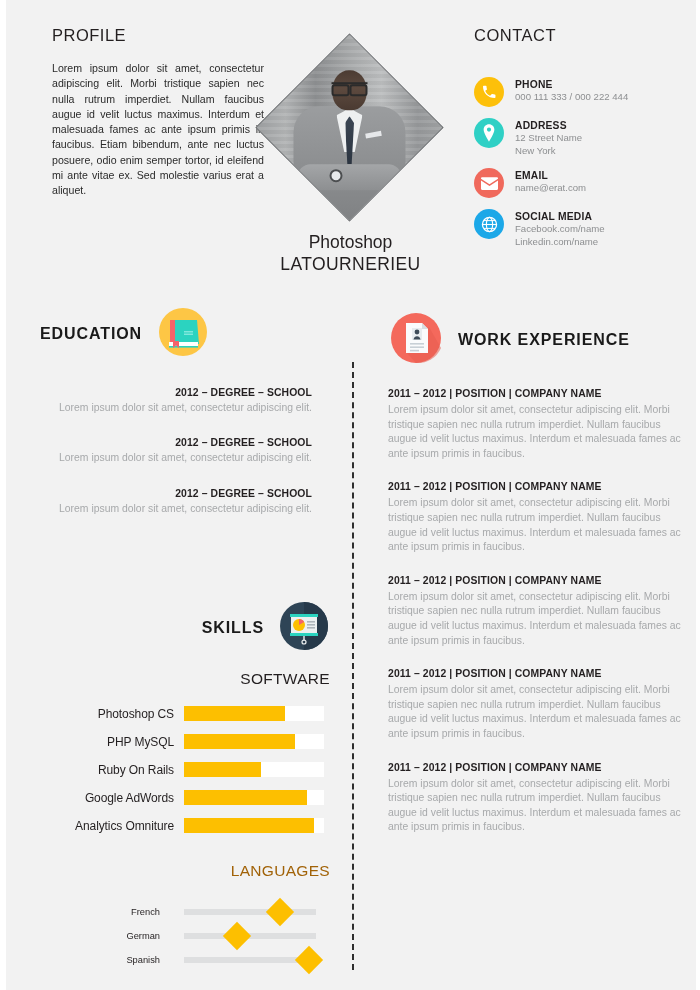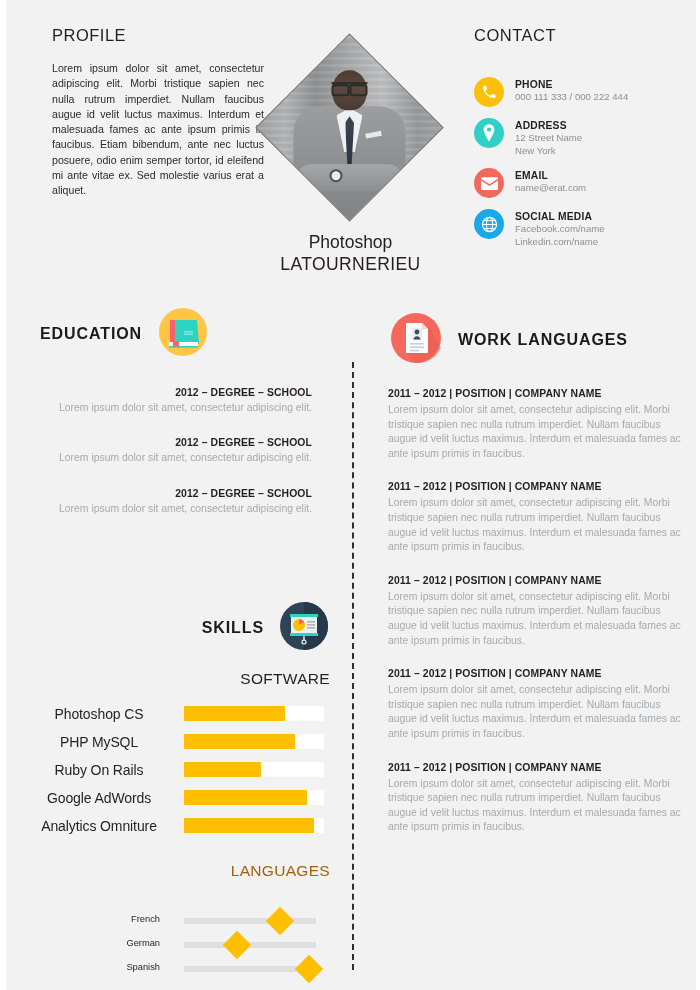--- a/index.html
+++ b/index.html
@@ -175,35 +175,35 @@
     position: absolute; left: 40px; top: 600px; width: 290px;
     display: flex; align-items: center; justify-content: flex-end;
   }
   .software-title {
     position: absolute; left: 24px; top: 670px; width: 306px;
     text-align: right; font-size: 15.5px; color: #231f20; letter-spacing: .3px;
   }
   .bars { position: absolute; left: 24px; top: 705px; width: 310px; }
   .bar-row { display: flex; align-items: center; height: 17px; margin-bottom: 11px; }
   .bar-label {
-    width: 160px; text-align: center; padding-right: 10px;
-    font-size: 14px; color: #231f20; letter-spacing: -.1px;
+    width: 160px; text-align: right; padding-right: 10px;
+    font-size: 12px; color: #231f20; letter-spacing: -.1px;
   }
   .bar-track {
     position: relative; width: 140px; height: 15px; background: #ffffff;
   }
   .bar-fill { position: absolute; left: 0; top: 0; height: 15px; background: #FDBF00; }
 
   
   .lang-title {
     position: absolute; left: 24px; top: 862px; width: 306px;
     text-align: right; font-size: 15.5px; color: #a16207; letter-spacing: .3px;
   }
   .langs { position: absolute; left: 24px; top: 900px; width: 320px; }
-  .lang-row { display: flex; align-items: flex-end; height: 24px; margin-bottom: 0px; }
+  .lang-row { display: flex; align-items: center; height: 24px; margin-bottom: 0px; }
   .lang-label {
     width: 160px; text-align: right; padding-right: 24px;
     font-size: 9.3px; color: #231f20;
   }
   .lang-track {
     position: relative; width: 132px; height: 6px; background: #dedfe0;
   }
   .lang-knob {
     position: absolute; top: 50%; width: 20px; height: 20px;
     margin-top: -10px; margin-left: -10px;
@@ -436,21 +436,21 @@
         <path d="M18 13h16l6 6v24H18z" fill="#FAFBFC"></path>
         <path d="M34 13l6 6h-6z" fill="#D8DEE2"></path>
         <rect x="24" y="18" width="10" height="12" fill="#E7ECEF"></rect>
         <circle cx="29" cy="22" r="2.4" fill="#3E4C59"></circle>
         <path d="M25.4 29.6c.5-2.2 1.9-3.4 3.6-3.4s3.1 1.2 3.6 3.4z" fill="#3E4C59"></path>
         <rect x="22" y="33" width="14" height="1.6" fill="#C8D0D6"></rect>
         <rect x="22" y="36.4" width="14" height="1.6" fill="#C8D0D6"></rect>
         <rect x="22" y="39.8" width="9" height="1.6" fill="#C8D0D6"></rect>
       </svg>
     </div>
-    <div class="head-label">WORK LANGUAGES</div>
+    <div class="head-label">WORK EXPERIENCE</div>
   </div>
 
   <div class="work-list">
     <div class="work-item">
       <div class="work-title">2011 – 2012  |  POSITION |  COMPANY NAME</div>
       <div class="work-desc">Lorem ipsum dolor sit amet, consectetur adipiscing elit. Morbi tristique sapien nec nulla rutrum imperdiet. Nullam faucibus augue id velit luctus maximus. Interdum et malesuada fames ac ante ipsum primis in faucibus.</div>
     </div>
     <div class="work-item">
       <div class="work-title">2011 – 2012  |  POSITION |  COMPANY NAME</div>
       <div class="work-desc">Lorem ipsum dolor sit amet, consectetur adipiscing elit. Morbi tristique sapien nec nulla rutrum imperdiet. Nullam faucibus augue id velit luctus maximus. Interdum et malesuada fames ac ante ipsum primis in faucibus.</div>

